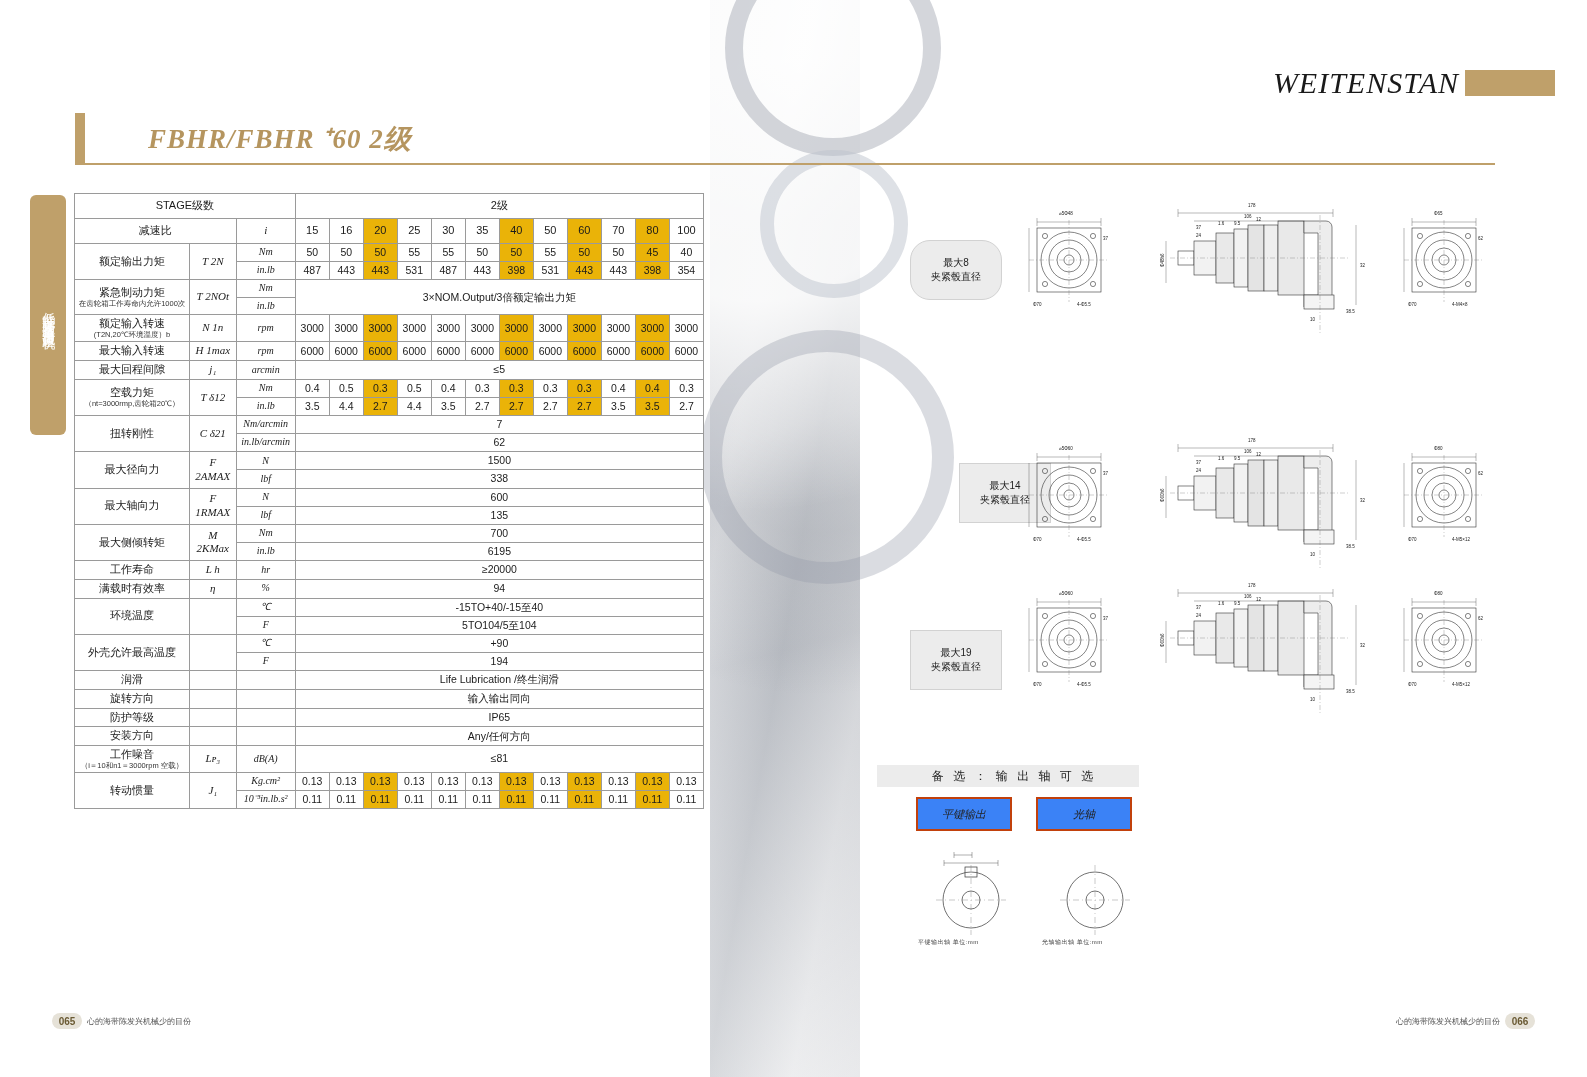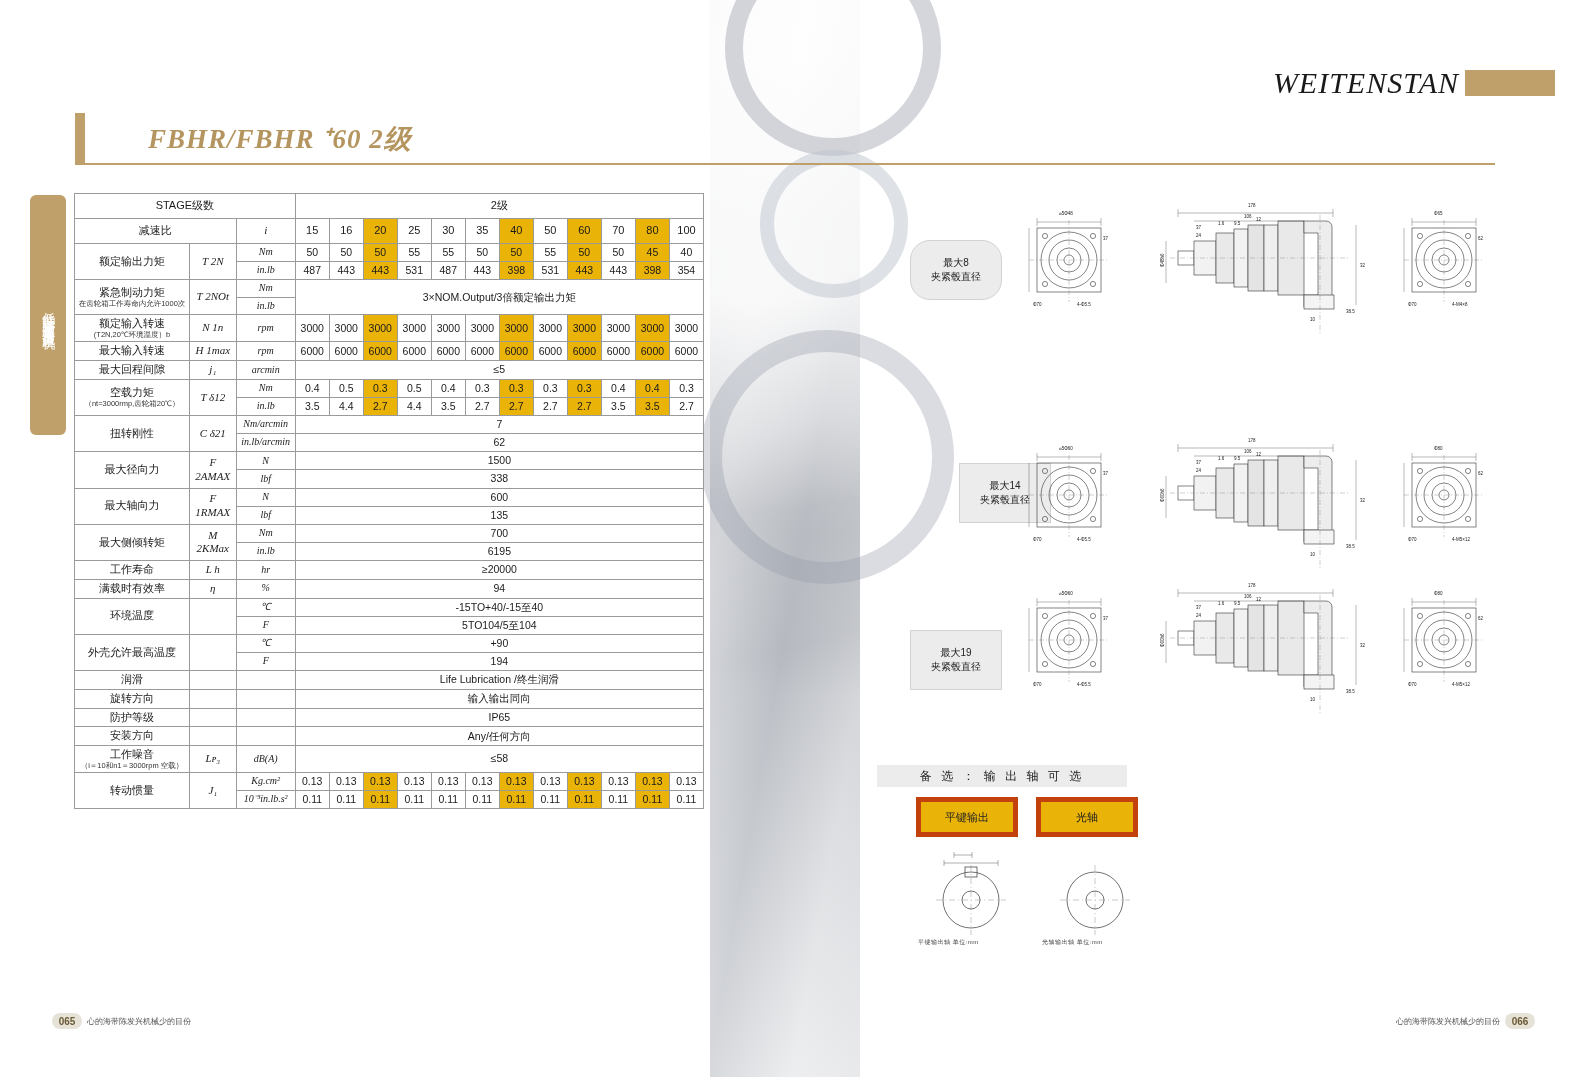--- a/index.html
+++ b/index.html
@@ -57,23 +57,23 @@
   .sub{font-size:7.5px;display:block;color:#333;line-height:1.1;}
   .shade{background:#eab308;}
   .hrow td{height:20px;font-size:11px;}
   .clamp-box{position:absolute;width:90px;height:58px;background:#ececec;
     border:1px solid #d2d2d2;display:flex;flex-direction:column;align-items:center;
     justify-content:center;font-size:10px;color:#222;line-height:1.4;}
   .dwg{position:absolute;border:0;}
   .dwg svg{display:block;}
 
   .opt-bar{position:absolute;left:877px;width:250px;height:22px;background:#ececec;
-    display:flex;align-items:center;justify-content:center;font-size:12px;letter-spacing:3px;color:#222;}
-  .opt-btn{position:absolute;width:92px;height:30px;background:#eab308;border:5px solid #c2410c;
-    display:flex;align-items:center;justify-content:center;font-size:11px;color:#222;}
+    display:flex;align-items:center;justify-content:center;font-size:12px;letter-spacing:3px;color:#222;padding-left:12px;}
+  .opt-btn{position:absolute;width:92px;height:30px;background:#3b82f6;border:2px solid #c2410c;
+    display:flex;align-items:center;justify-content:center;font-size:11px;color:#222;font-style:italic;}
   .opt-cap{position:absolute;font-size:6px;color:#444;letter-spacing:.5px;}
 
   
   .foot{position:absolute;bottom:48px;display:flex;align-items:center;gap:5px;font-size:8px;color:#555;}
   .foot-num{width:30px;height:16px;border-radius:9px;background:#e6e2d8;color:#6a5a33;
     font-size:10px;display:flex;align-items:center;justify-content:center;font-weight:bold;}
   .foot-l{left:52px;}
   .foot-r{right:52px;}
 </style>
 </head>
@@ -326,21 +326,21 @@
         <tr>
           <td class="lbl" rowspan="1">安装方向</td>
           <td class="sym" rowspan="1"></td>
           <td class="unit"></td>
           <td colspan="12">Any/任何方向</td>
         </tr>
         <tr>
           <td class="lbl" rowspan="1">工作噪音<span class="sub">（i＝10和n1＝3000rpm 空载）</span></td>
           <td class="sym" rowspan="1">Lᴘ₃</td>
           <td class="unit">dB(A)</td>
-          <td colspan="12">≤58</td>
+          <td colspan="12">≤81</td>
         </tr>
         <tr>
           <td class="lbl" rowspan="2">转动惯量</td>
           <td class="sym" rowspan="2">J₁</td>
           <td class="unit">Kg.cm²</td>
           <td class="val">0.13</td>
           <td class="val">0.13</td>
           <td class="val shade">0.13</td>
           <td class="val">0.13</td>
           <td class="val">0.13</td>

